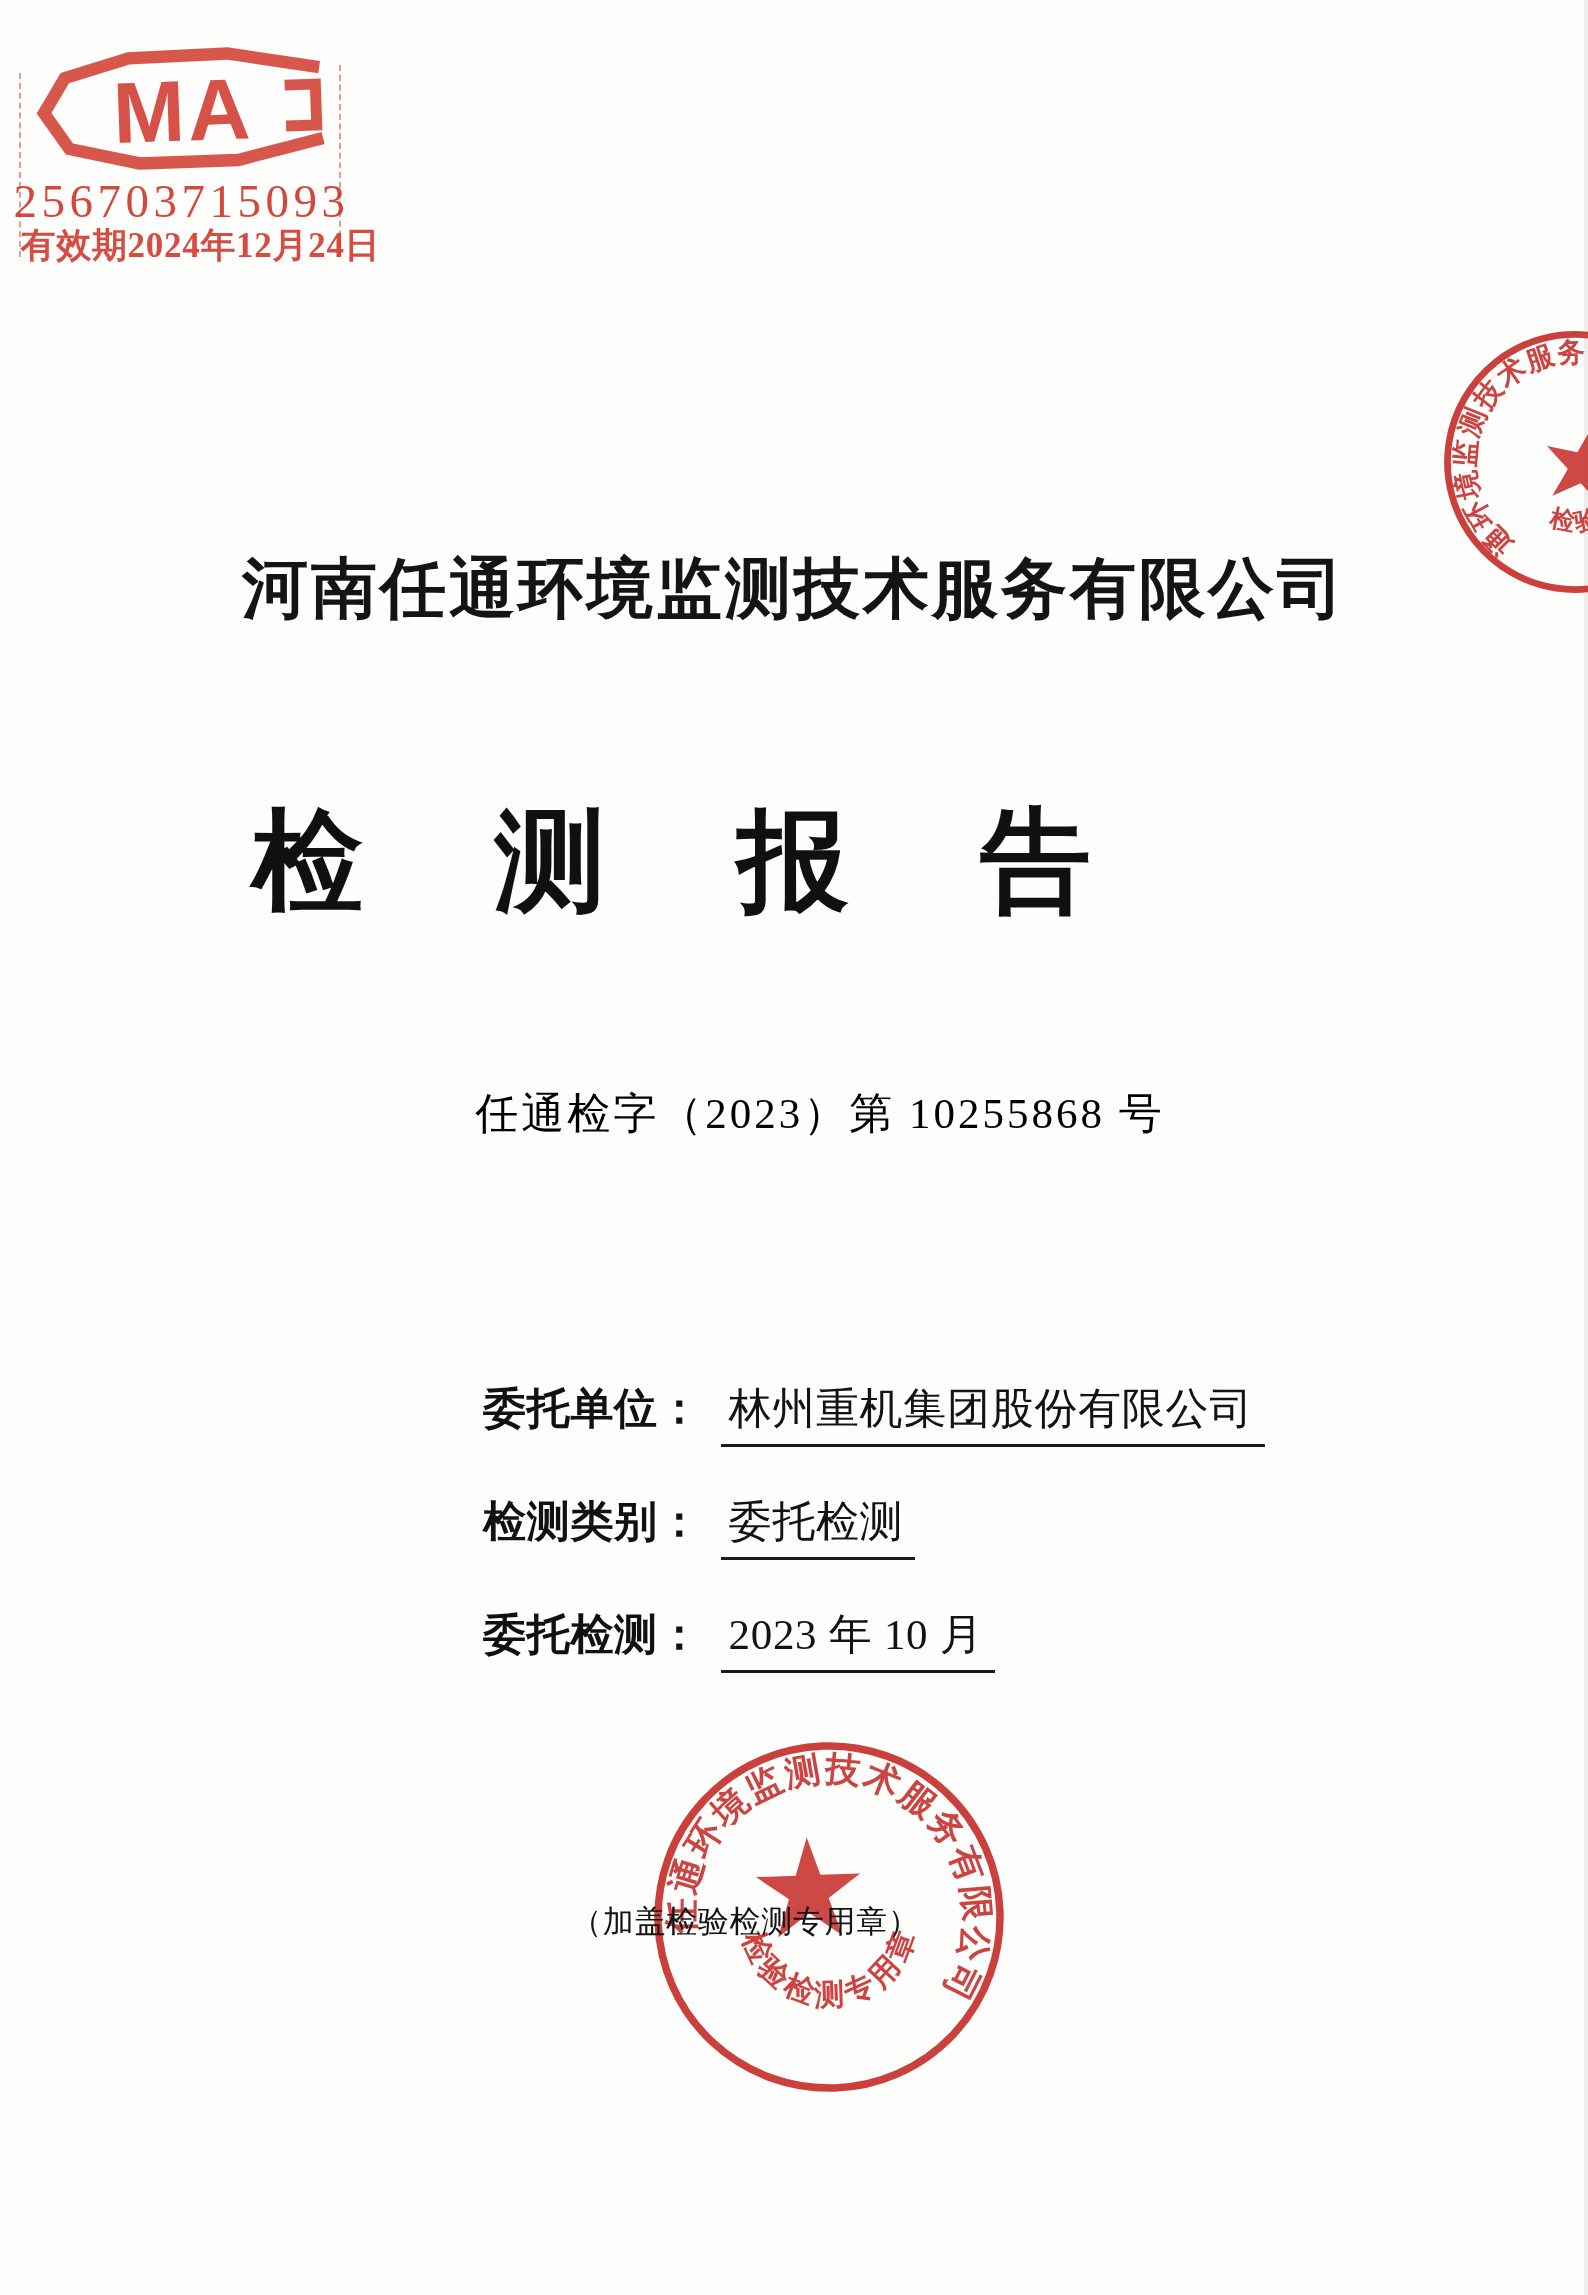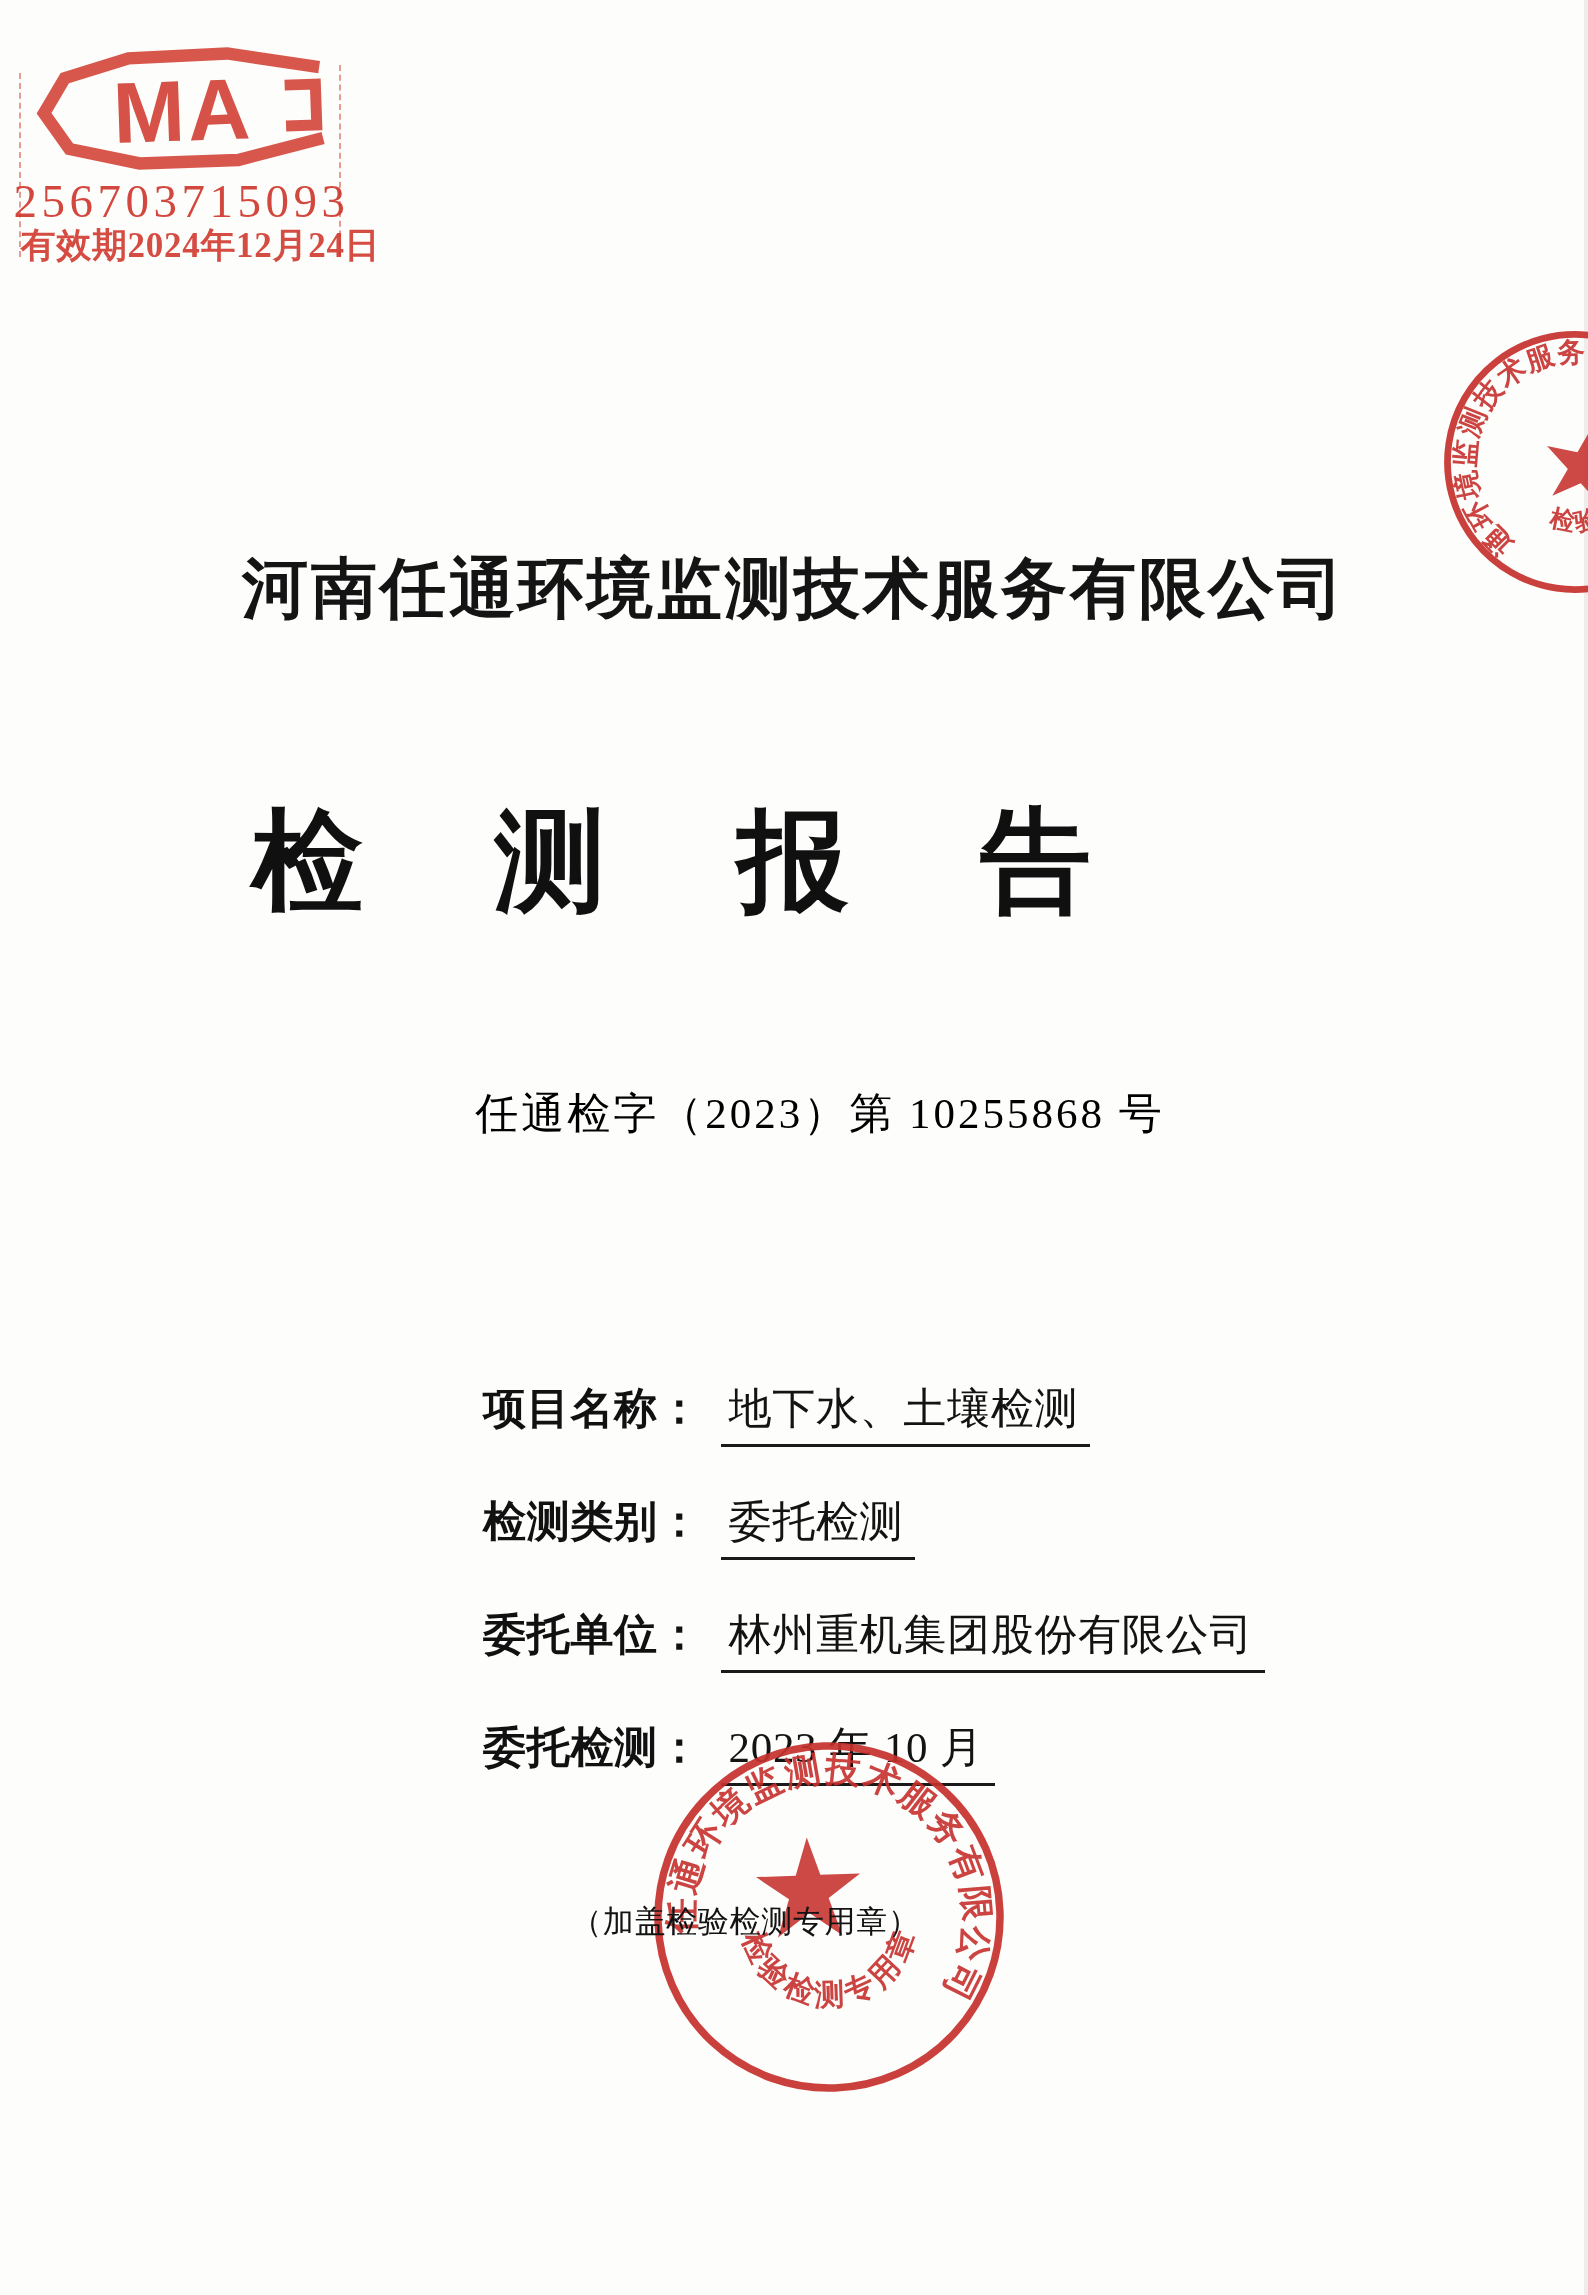--- a/index.html
+++ b/index.html
@@ -109,30 +109,26 @@
   </div>
 
   <div class="abs company-name">河南任通环境监测技术服务有限公司</div>
 
   <div class="abs report-title">检 测 报 告</div>
 
   <div class="abs report-number">任通检字（2023）第 10255868 号</div>
 
   <div class="abs fields">
     <div class="field-row">
-      <span class="field-label">项目名称：</span>
-      <span class="field-value">地下水、土壤检测</span>
+      <span class="field-label">委托单位：</span>
+      <span class="field-value">林州重机集团股份有限公司</span>
     </div>
     <div class="field-row">
       <span class="field-label">检测类别：</span>
       <span class="field-value">委托检测</span>
-    </div>
-    <div class="field-row">
-      <span class="field-label">委托单位：</span>
-      <span class="field-value">林州重机集团股份有限公司</span>
     </div>
     <div class="field-row">
       <span class="field-label">委托检测：</span>
       <span class="field-value">2023 年 10 月</span>
     </div>
   </div>
 
   <div class="abs seal-caption">（加盖检验检测专用章）</div>
 
   <svg class="abs seal-bottom" width="360" height="360" viewBox="0 0 480 480">

